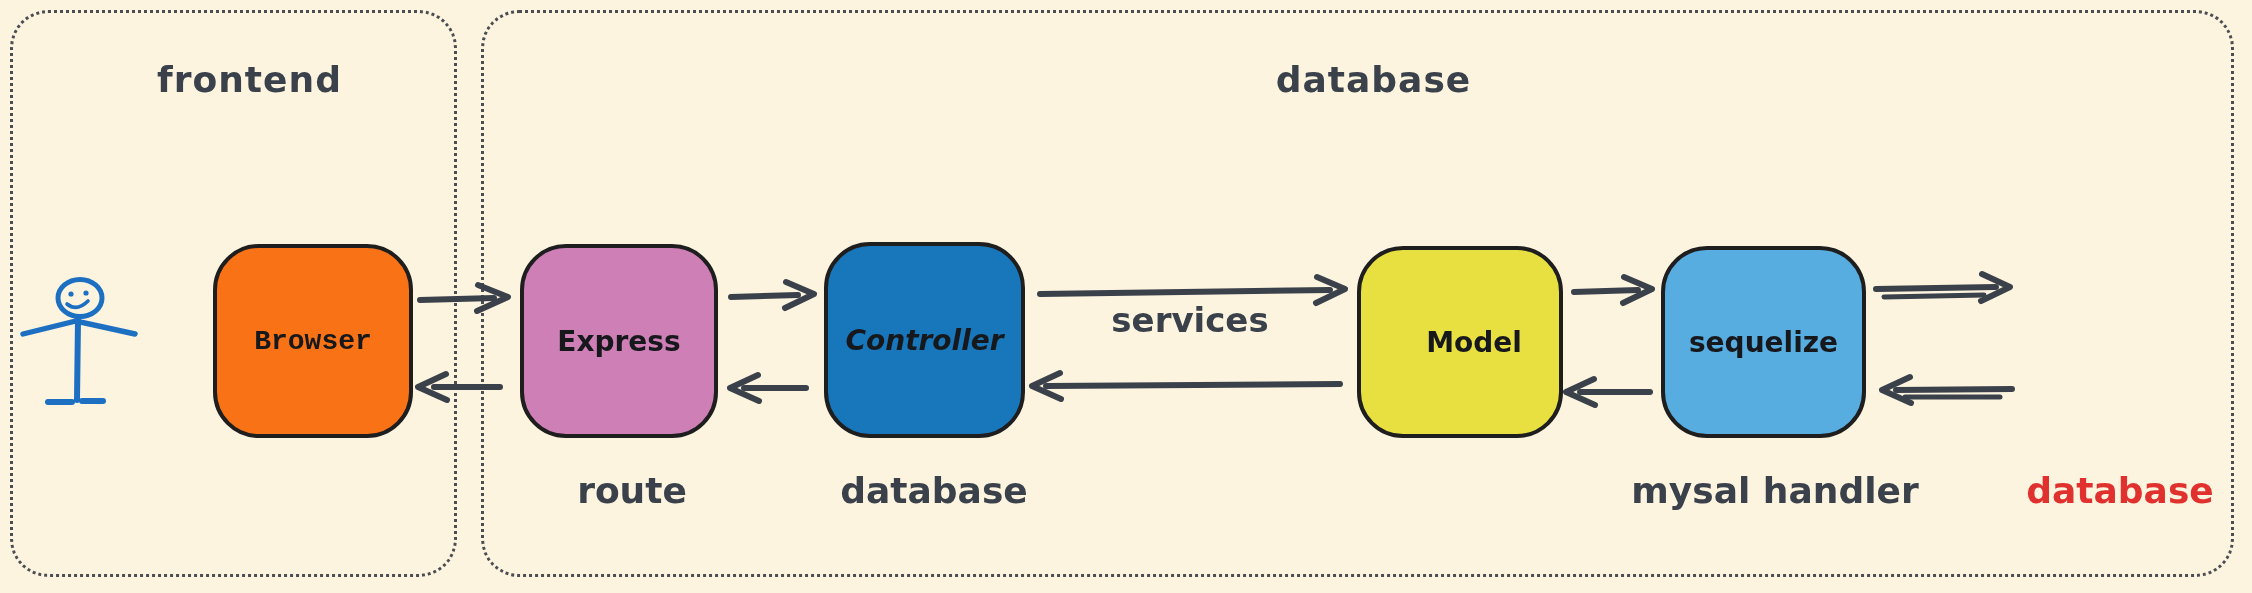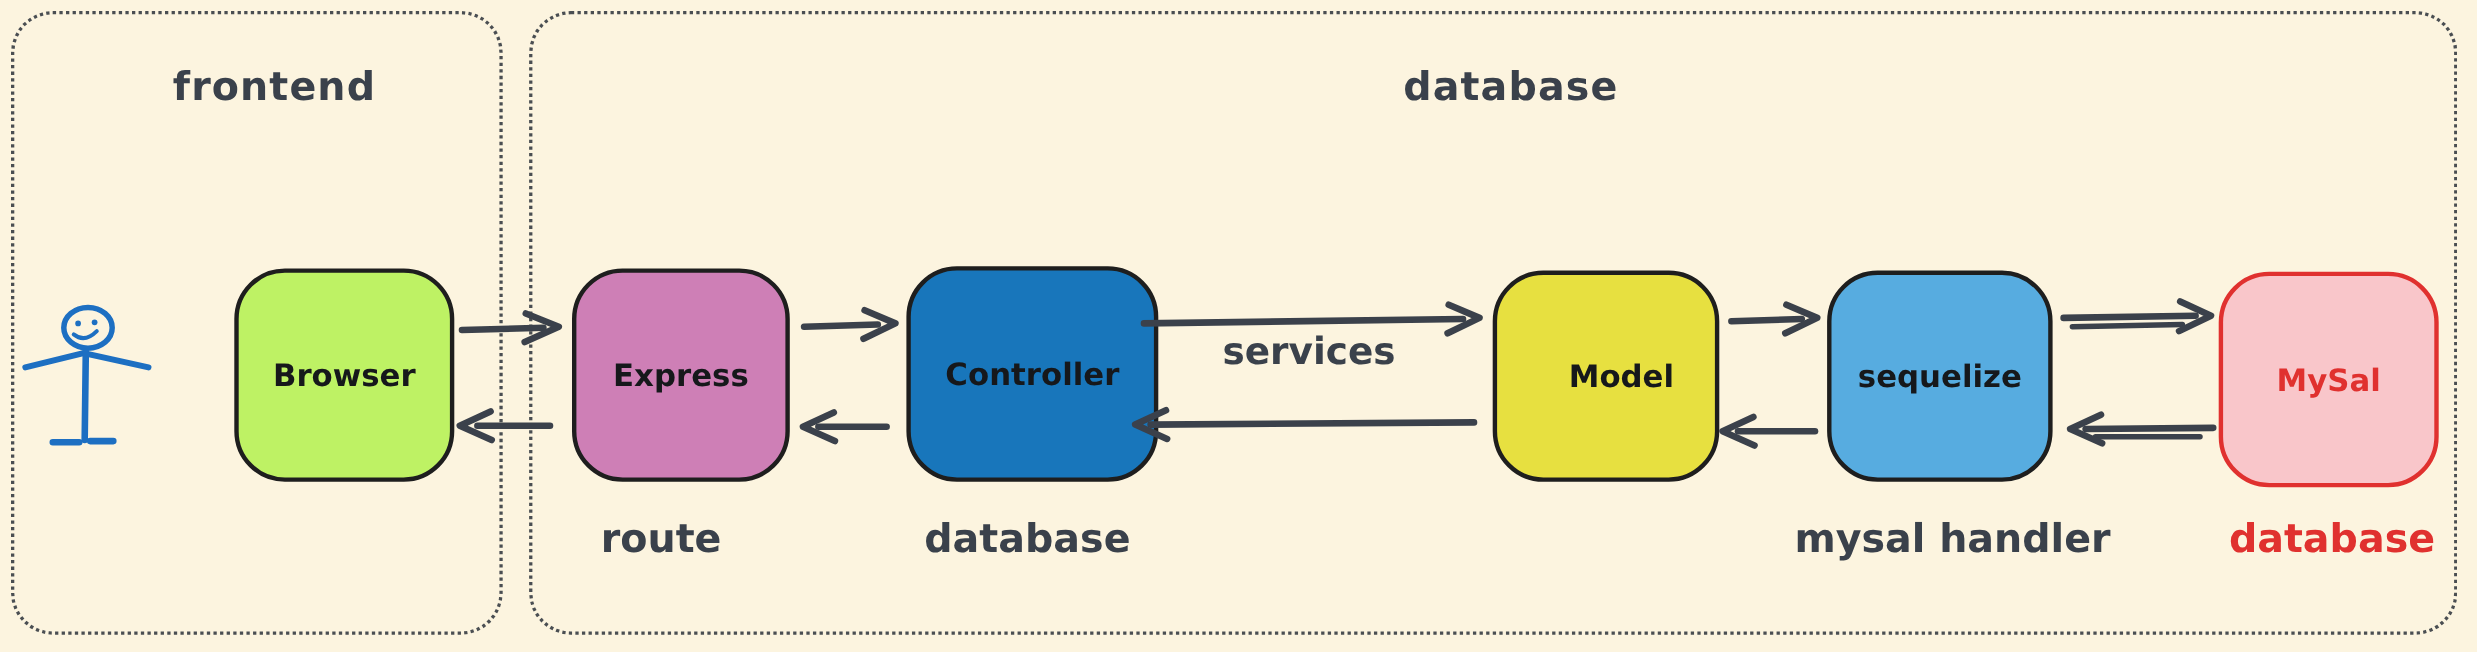--- a/index.html
+++ b/index.html
@@ -20,33 +20,33 @@
     position:absolute;top:30px;left:0;width:100%;margin:16px;
     text-align:center;font-size:36px;font-weight:600;color:#3A414B;
     letter-spacing:1px;
   }
   
   .node{
     position:absolute;display:flex;align-items:center;justify-content:center;
     border:4px solid #1E1E1E;border-radius:46px;box-sizing:border-box;
     font-size:28px;font-weight:600;color:#16181B;white-space:nowrap;
   }
-  .node-browser   {left:213px; top:244px;width:200px;height:194px;background:#bef264;}
+  .node-browser   {left:213px; top:244px;width:200px;height:194px;background:#f97316;font-family:Liberation Mono, monospace;}
   .node-express   {left:520px; top:244px;width:198px;height:194px;background:#CE7FB6;}
-  .node-controller{left:824px; top:242px;width:229px;height:196px;background:#1876BB;}
+  .node-controller{left:824px; top:242px;width:201px;height:196px;background:#1876BB;font-style:italic;}
   .node-model     {left:1357px;top:246px;width:206px;height:192px;background:#E7E040;padding-left:28px;}
   .node-sequelize {left:1661px;top:246px;width:205px;height:192px;background:#57ACE0;}
   .node-mysal     {left:2017px;top:247px;width:200px;height:196px;background:#F9C6CA;
                    border-color:#E0312F;color:#E0312F;}
   
   .caption{
     position:absolute;top:470px;width:320px;text-align:center;
     font-size:36px;font-weight:600;color:#3A414B;white-space:nowrap;
   }
-  .cap-route   {left:441px;}
+  .cap-route   {left:472px;}
   .cap-callbacks{left:774px;}
   .cap-table   {left:1306px;}
   .cap-handler {left:1615px;}
   .cap-database{left:1960px;color:#E0312F;}
   
   .edge-label{
     position:absolute;left:1030px;top:300px;width:320px;text-align:center;
     font-size:34px;font-weight:600;color:#3A414B;
   }
   
@@ -94,23 +94,20 @@
   </div>
   <div class="node node-controller">
     <span>Controller</span>
   </div>
   <div class="node node-model">
     <span>Model</span>
   </div>
   <div class="node node-sequelize">
     <span>sequelize</span>
   </div>
-  <div class="node node-mysal">
-    <span>MySal</span>
-  </div>
 
   <div class="caption cap-route">route</div>
   <div class="caption cap-callbacks">database</div>
   <div class="caption cap-handler">mysal handler</div>
   <div class="caption cap-database">database</div>
 
   <div class="edge-label">services</div>
 
   <svg class="arrows" viewBox="0 0 2252 593" aria-hidden="true">
     <g>

